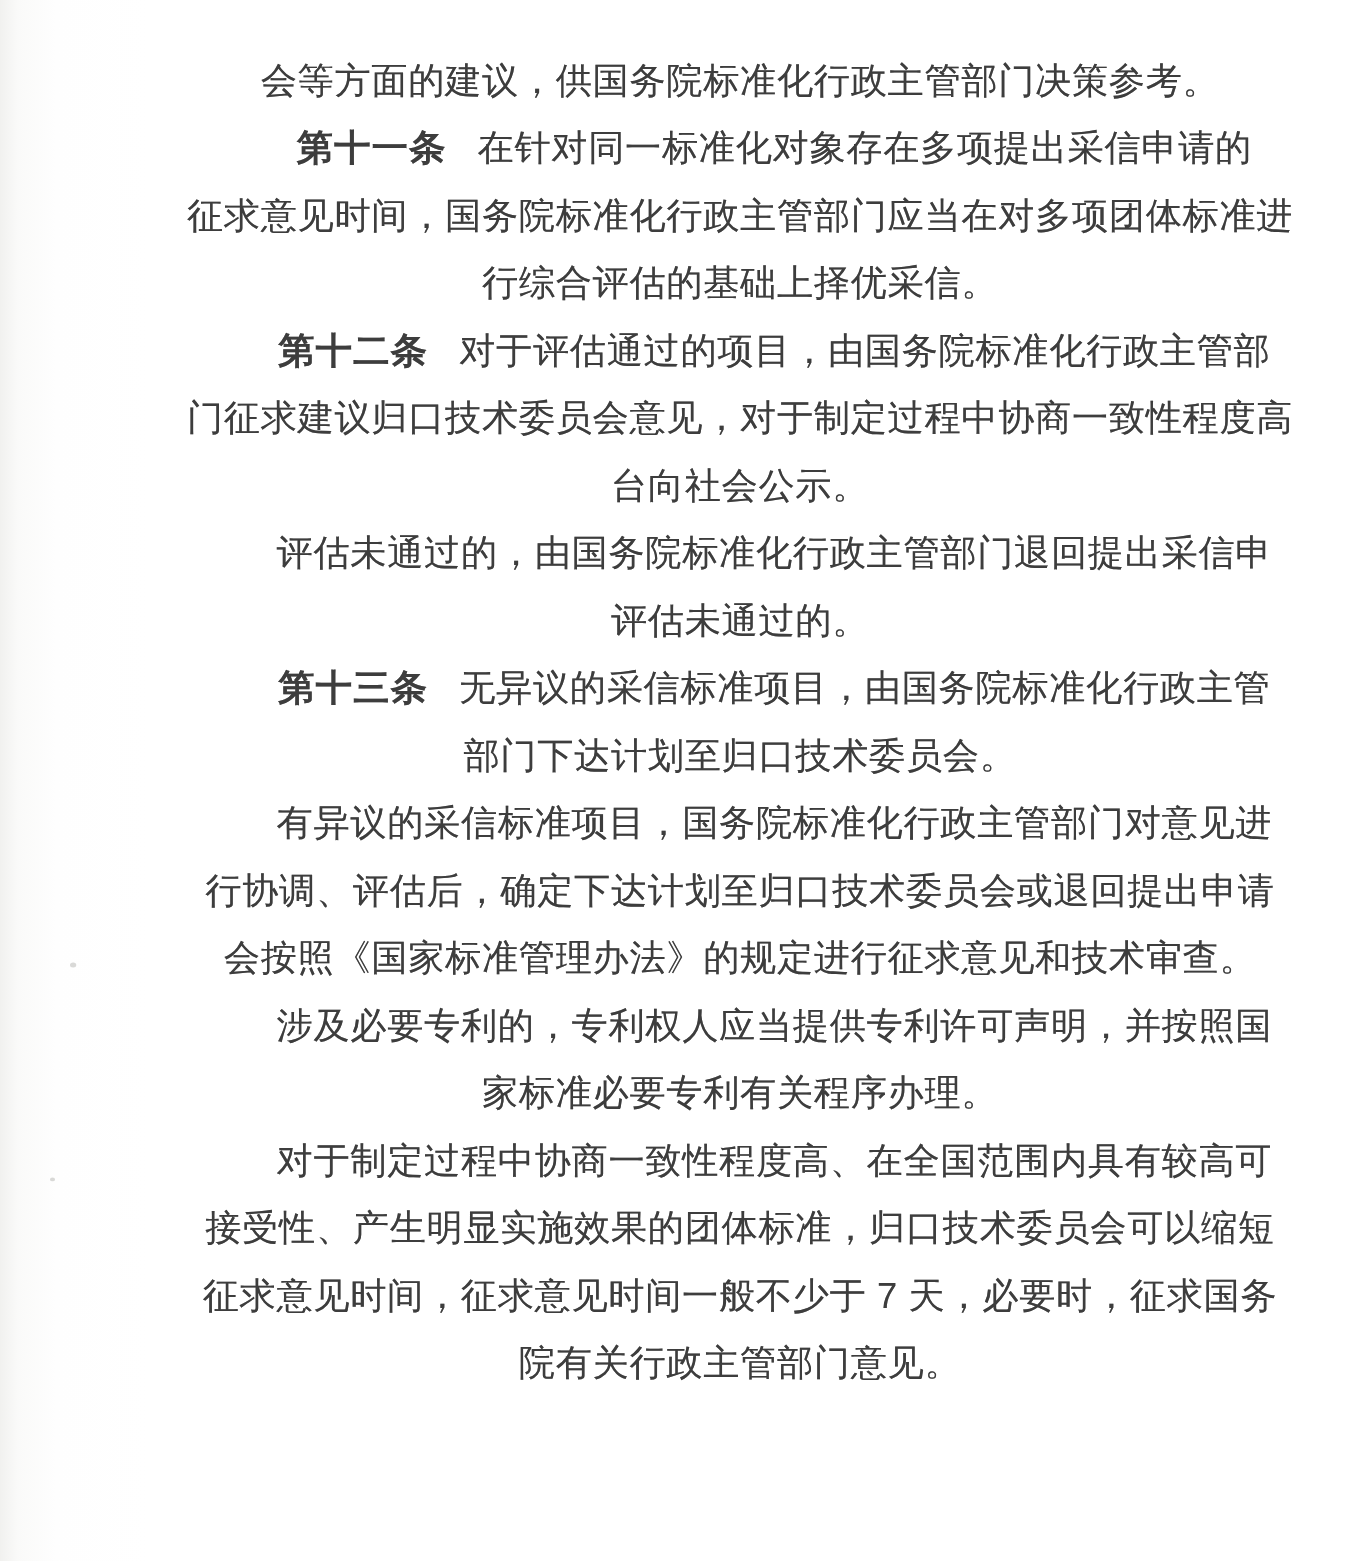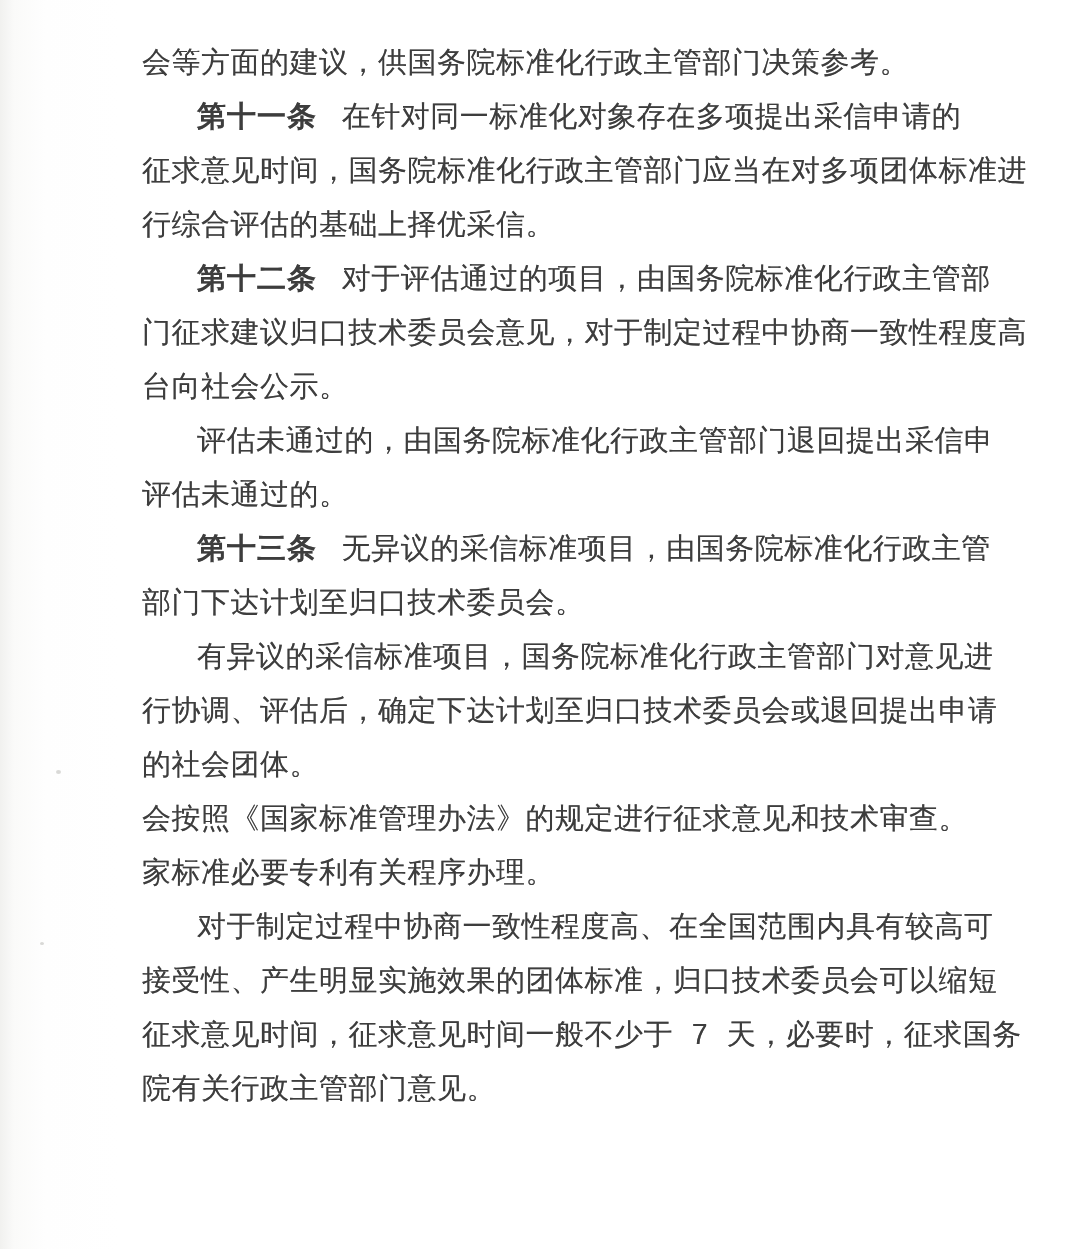--- a/index.html
+++ b/index.html
@@ -9,22 +9,23 @@
   }
   .page {
     position: relative;
     width: 1080px;
     height: 1249px;
     margin: 0 auto;
     overflow: hidden;
     background:
       linear-gradient(90deg, #f1f1ef 0px, #fafaf9 14px, #fefefe 45px, #ffffff 120px),
       #ffffff;
-    font-family: Liberation Mono, monospace;
+    font-family: Liberation Sans, sans-serif;
     color: var(--ink, #3d3d3d);
+    text-align: center;
   }
   .text-block {
     position: absolute;
     top: 38px;
     left: 142px;
     width: 900px;
   }
   .line {
     height: 54px;
     line-height: 54px;
@@ -82,25 +83,25 @@
     <div class="line"><span>评估未通过的。</span></div>
 
     <div class="line indent"><b class="art">第十三条</b><span>无异议的采信标准项目，由国务院标准化行政主管</span></div>
 
     <div class="line"><span>部门下达计划至归口技术委员会。</span></div>
 
     <div class="line indent"><span>有异议的采信标准项目，国务院标准化行政主管部门对意见进</span></div>
 
     <div class="line"><span>行协调、评估后，确定下达计划至归口技术委员会或退回提出申请</span></div>
 
-    <div class="line"><span>的社会团体。</span></div>
 
 
     <div class="line"><span>会按照《国家标准管理办法》的规定进行征求意见和技术审查。</span></div>
 
+    <div class="line indent"><span>涉及必要专利的，专利权人应当提供专利许可声明，并按照国</span></div>
 
     <div class="line"><span>家标准必要专利有关程序办理。</span></div>
 
     <div class="line indent"><span>对于制定过程中协商一致性程度高、在全国范围内具有较高可</span></div>
 
     <div class="line"><span>接受性、产生明显实施效果的团体标准，归口技术委员会可以缩短</span></div>
 
     <div class="line"><span>征求意见时间，征求意见时间一般不少于 7 天，必要时，征求国务</span></div>
 
     <div class="line"><span>院有关行政主管部门意见。</span></div>

